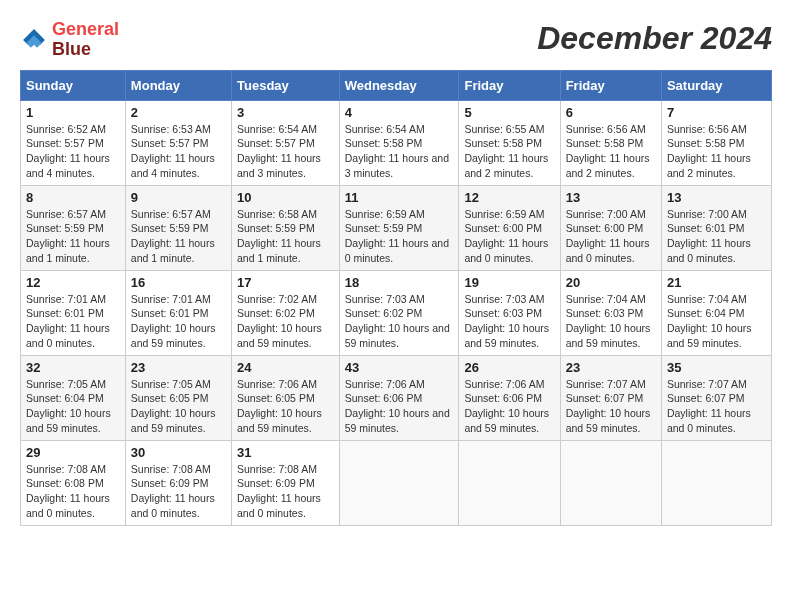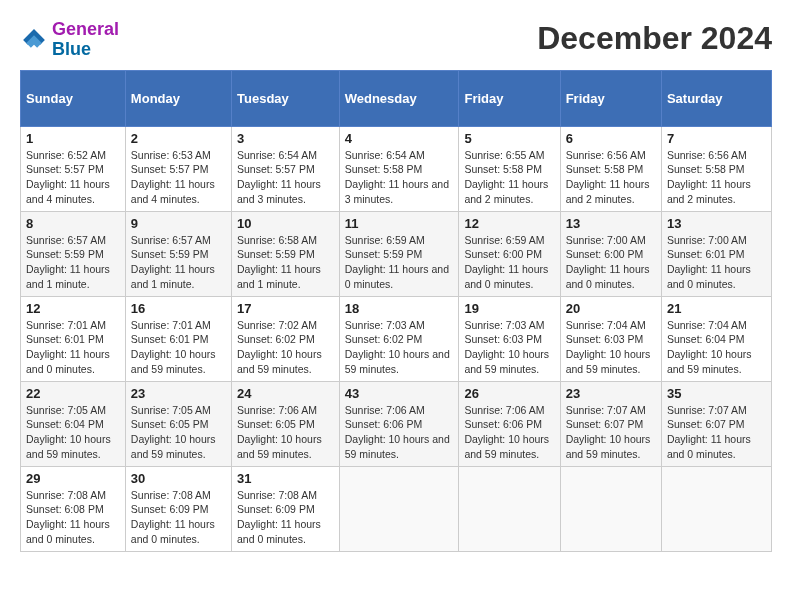--- a/index.html
+++ b/index.html
@@ -21,28 +21,29 @@
       align-items: center;
       gap: 4px;
     }
     .logo-text {
       font-size: 18px;
       font-weight: bold;
       color: #1a1a1a;
       line-height: 1.1;
     }
     .logo-text span {
-      color: #a21caf;
+      color: #ef4444;
     }
     .logo-icon {
       width: 28px;
       height: 28px;
     }
     .title-section {
       text-align: right;
+      font-style: italic;
     }
     .month-title {
       font-size: 32px;
       font-weight: bold;
       color: #333;
     }
     .location {
       font-size: 14px;
       color: #555;
       margin-top: 2px;
@@ -50,21 +51,21 @@
     table {
       width: 100%;
       border-collapse: collapse;
       font-size: 11px;
     }
     thead tr {
       background-color: #3d6eb5;
       color: white;
     }
     thead th {
-      padding: 20px 5px;
+      padding: 7px 5px;
       text-align: left;
       font-size: 13px;
       font-weight: bold;
       border: 1px solid #5580c8;
     }
     tbody tr {
       vertical-align: top;
     }
     tbody td {
       border: 1px solid #ccc;
@@ -97,21 +98,21 @@
 
 <div class="header-section">
   <div class="logo">
     <svg class="logo-icon" viewBox="0 0 36 36" xmlns="http://www.w3.org/2000/svg">
       <rect x="0" y="0" width="36" height="36" fill="white"></rect>
       <path d="M18 4 L32 18 L26 24 L18 16 L10 24 L4 18 Z" fill="#1a6aad"></path>
       <path d="M18 12 L28 22 L22 28 L18 24 L14 28 L8 22 Z" fill="#4a9ad4"></path>
     </svg>
     <div class="logo-text">
       <div><span>General</span></div>
-      <div><span style="color:#0369a1;">Blue</span></div>
+      <div><span style="color:#7f1d1d;">Blue</span></div>
     </div>
   </div>
   <div class="title-section">
     <div class="month-title">December 2024</div>
   </div>
 </div>
 
 <table>
   <thead>
     <tr>
@@ -210,21 +211,21 @@
           <span class="day-num">20</span>
           <div class="day-info">Sunrise: 7:04 AM<br>Sunset: 6:03 PM<br>Daylight: 10 hours and 59 minutes.</div>
         </td>
         <td>
           <span class="day-num">21</span>
           <div class="day-info">Sunrise: 7:04 AM<br>Sunset: 6:04 PM<br>Daylight: 10 hours and 59 minutes.</div>
         </td>
       </tr>
       <tr>
         <td>
-          <span class="day-num">22</span>
+          <span class="day-num">32</span>
           <div class="day-info">Sunrise: 7:05 AM<br>Sunset: 6:04 PM<br>Daylight: 10 hours and 59 minutes.</div>
         </td>
         <td>
           <span class="day-num">23</span>
           <div class="day-info">Sunrise: 7:05 AM<br>Sunset: 6:05 PM<br>Daylight: 10 hours and 59 minutes.</div>
         </td>
         <td>
           <span class="day-num">24</span>
           <div class="day-info">Sunrise: 7:06 AM<br>Sunset: 6:05 PM<br>Daylight: 10 hours and 59 minutes.</div>
         </td>

